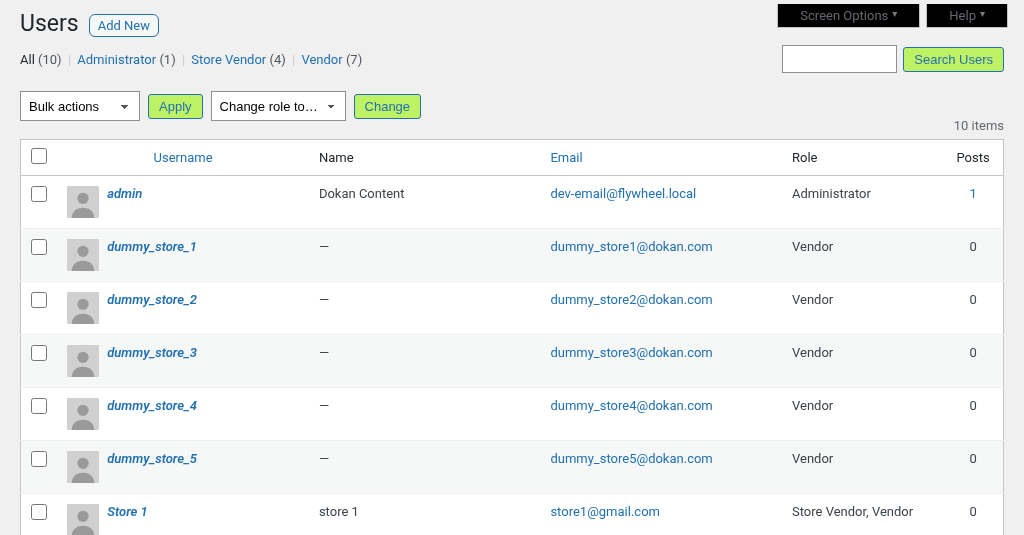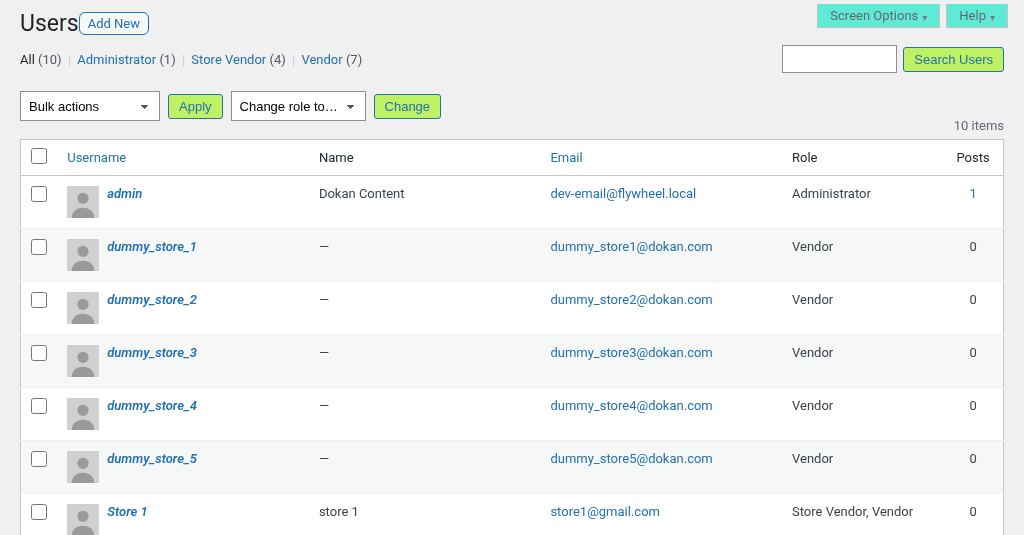--- a/index.html
+++ b/index.html
@@ -13,40 +13,41 @@
       overflow: hidden;
     }
     .top-right {
       position: absolute;
       top: 4px;
       right: 16px;
       display: flex;
       gap: 6px;
     }
     .screen-options, .help {
-      background: #5eead4;
+      background: #000000;
       border: 1px solid #c3c4c7;
       border-top: none;
-      padding: 4px 12px;
+      padding: 4px 22px;
       font-size: 13px;
       color: #646970;
       cursor: pointer;
       display: flex;
-      align-items: flex-end;
+      align-items: flex-start;
       gap: 4px;
     }
     .tri-down::after {
       content: "▾";
       font-size: 10px;
       color: #787c82;
     }
     .header {
       padding: 10px 20px 0 20px;
       display: flex;
-      align-items: center;
+      align-items: flex-end;
+      gap: 10px;
     }
     .header h1 {
       font-size: 23px;
       font-weight: 400;
       color: #1d2327;
     }
     .add-new {
       display: inline-block;
       padding: 3px 8px;
       border: 1px solid #2271b1;
@@ -106,21 +107,21 @@
       background: #fff;
       height: 30px;
       padding: 0 24px 0 8px;
       font-size: 13px;
       appearance: none;
       background-image: linear-gradient(45deg, transparent 50%, #555 50%), linear-gradient(135deg, #555 50%, transparent 50%);
       background-position: calc(100% - 14px) 13px, calc(100% - 10px) 13px;
       background-size: 4px 4px, 4px 4px;
       background-repeat: no-repeat;
     }
-    .sel-bulk { width: 140px; }
+    .sel-bulk { width: 120px; }
     .sel-role { width: 135px; }
     .items-count { font-size: 13px; color: #646970; margin-top: 39px; }
     table {
       width: calc(100% - 40px);
       margin: 0 20px;
       border-collapse: collapse;
       background: #fff;
       border: 1px solid #c3c4c7;
     }
     thead th {
@@ -133,21 +134,21 @@
     }
     thead th a { color: #2271b1; text-decoration: none; }
     tbody td {
       padding: 10px 10px;
       font-size: 13px;
       vertical-align: top;
       border-bottom: 1px solid #f0f0f1;
     }
     tbody tr:nth-child(even) { background: #f6f7f7; }
     .chk-col { width: 30px; text-align: center; }
-    .user-col { width: 250px; }
+    .user-col { width: 250px; text-align: center; }
     .name-col { width: 230px; }
     .email-col { width: 240px; }
     .role-col { width: 160px; margin-top: 39px; }
     .posts-col { width: 60px; text-align: center; }
     .posts-col-td { text-align: center; }
     .user-cell { display: flex; align-items: flex-start; gap: 8px; }
     .avatar {
       width: 32px;
       height: 32px;
       background: #d0d0d0;

